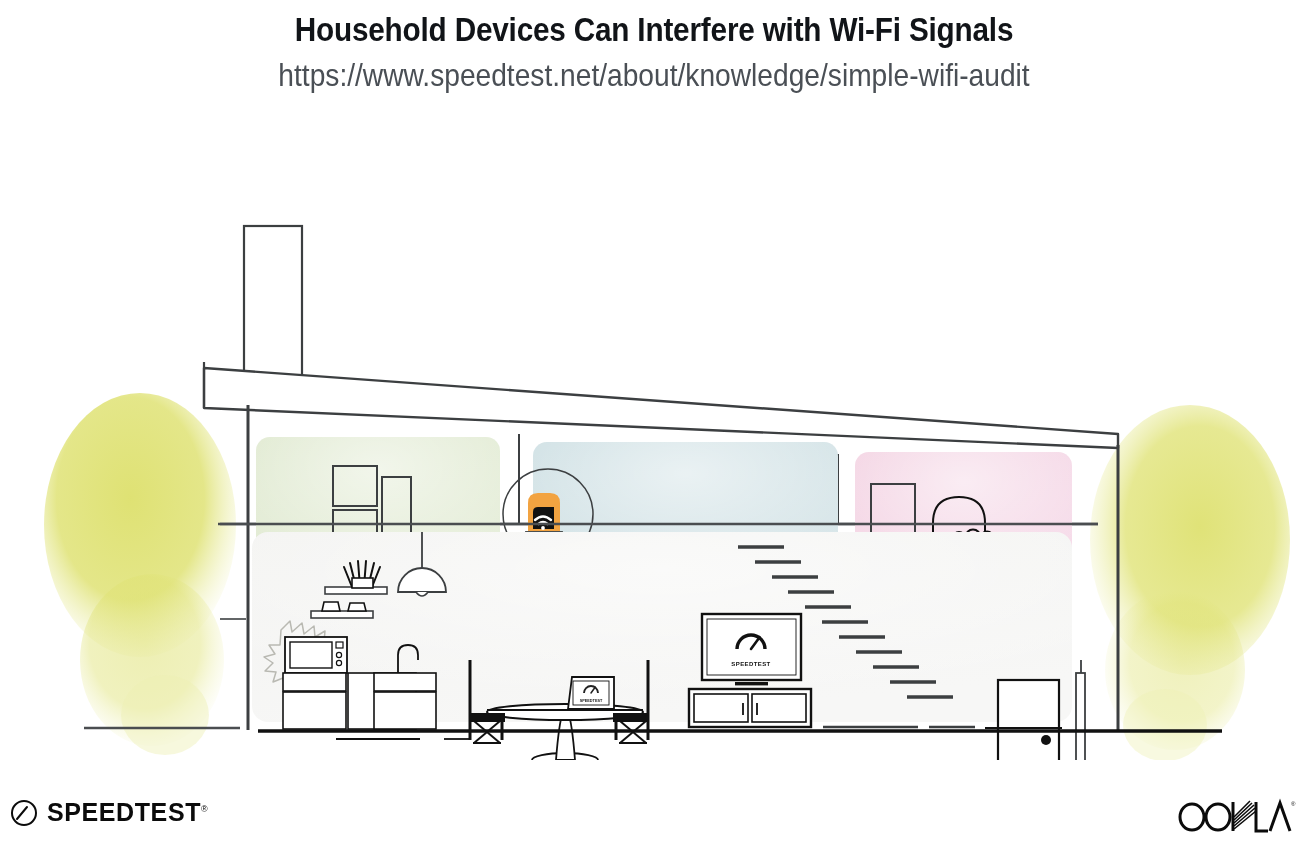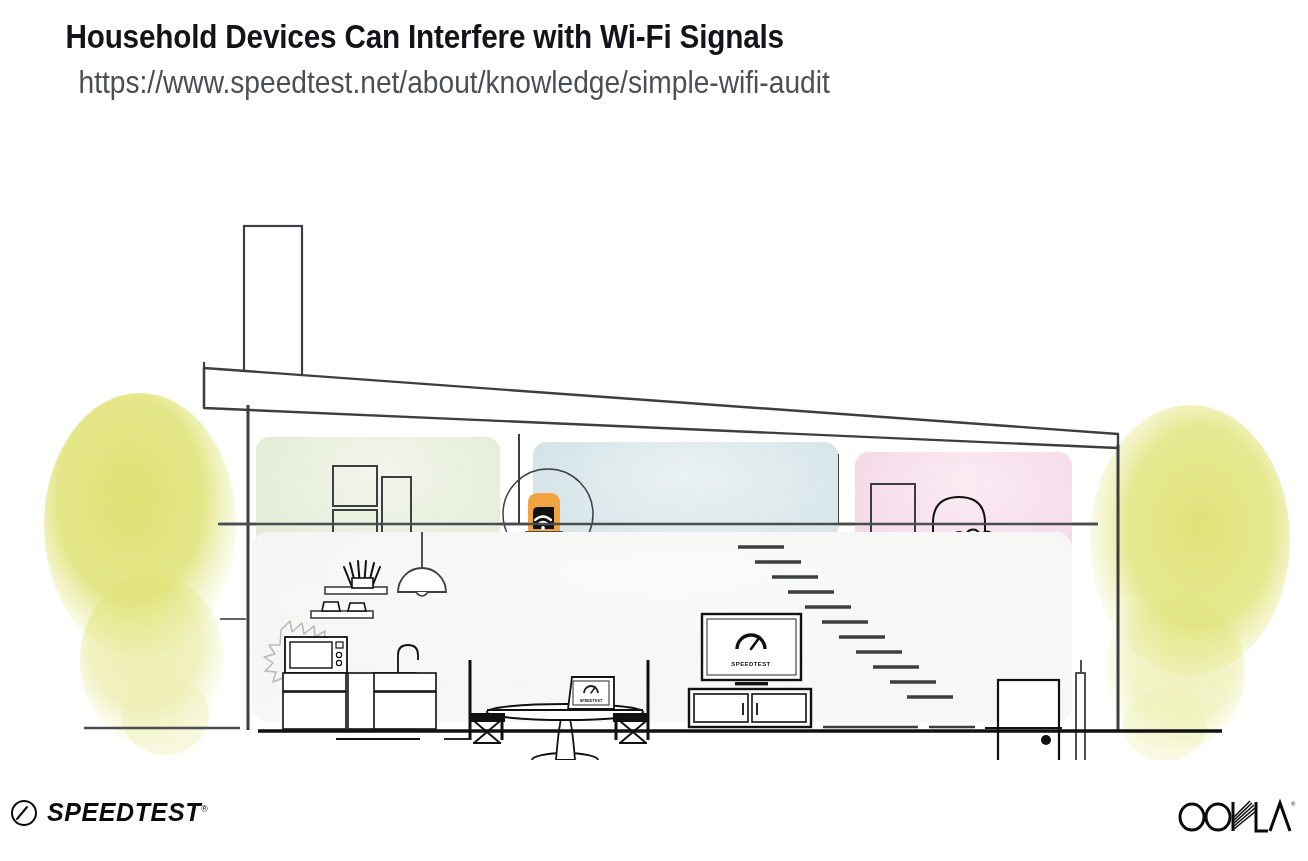--- a/index.html
+++ b/index.html
@@ -14,23 +14,24 @@
     position: relative;
     width: 1308px;
     height: 861px;
     background: #ffffff;
     overflow: hidden;
   }
   
   #header {
     position: absolute;
     left: 0;
-    top: 12px;
+    top: 5px;
     width: 1293px;
     height: 110px;
+    text-align: center;
   }
   #title {
     position: absolute;
     left: 0; top: 6px;
     width: 1308px;
     font-family: "Liberation Sans Narrow", "Liberation Sans", sans-serif;
     font-size: 33px;
     font-weight: bold;
     letter-spacing: -0.2px;
     color: #111418;
@@ -72,21 +73,20 @@
     align-items: center;
     gap: 9px;
   }
   #speedtest-wordmark {
     font-family: "Liberation Sans", sans-serif;
     font-size: 25px;
     font-weight: bold;
     letter-spacing: 0.6px;
     color: #0b0b0b;
     position: relative;
-    font-style: italic;
   }
   #speedtest-tm {
     font-size: 9px;
     vertical-align: super;
     font-weight: normal;
   }
   #ookla-logo {
     position: absolute;
     right: 12px;
     top: 26px;

